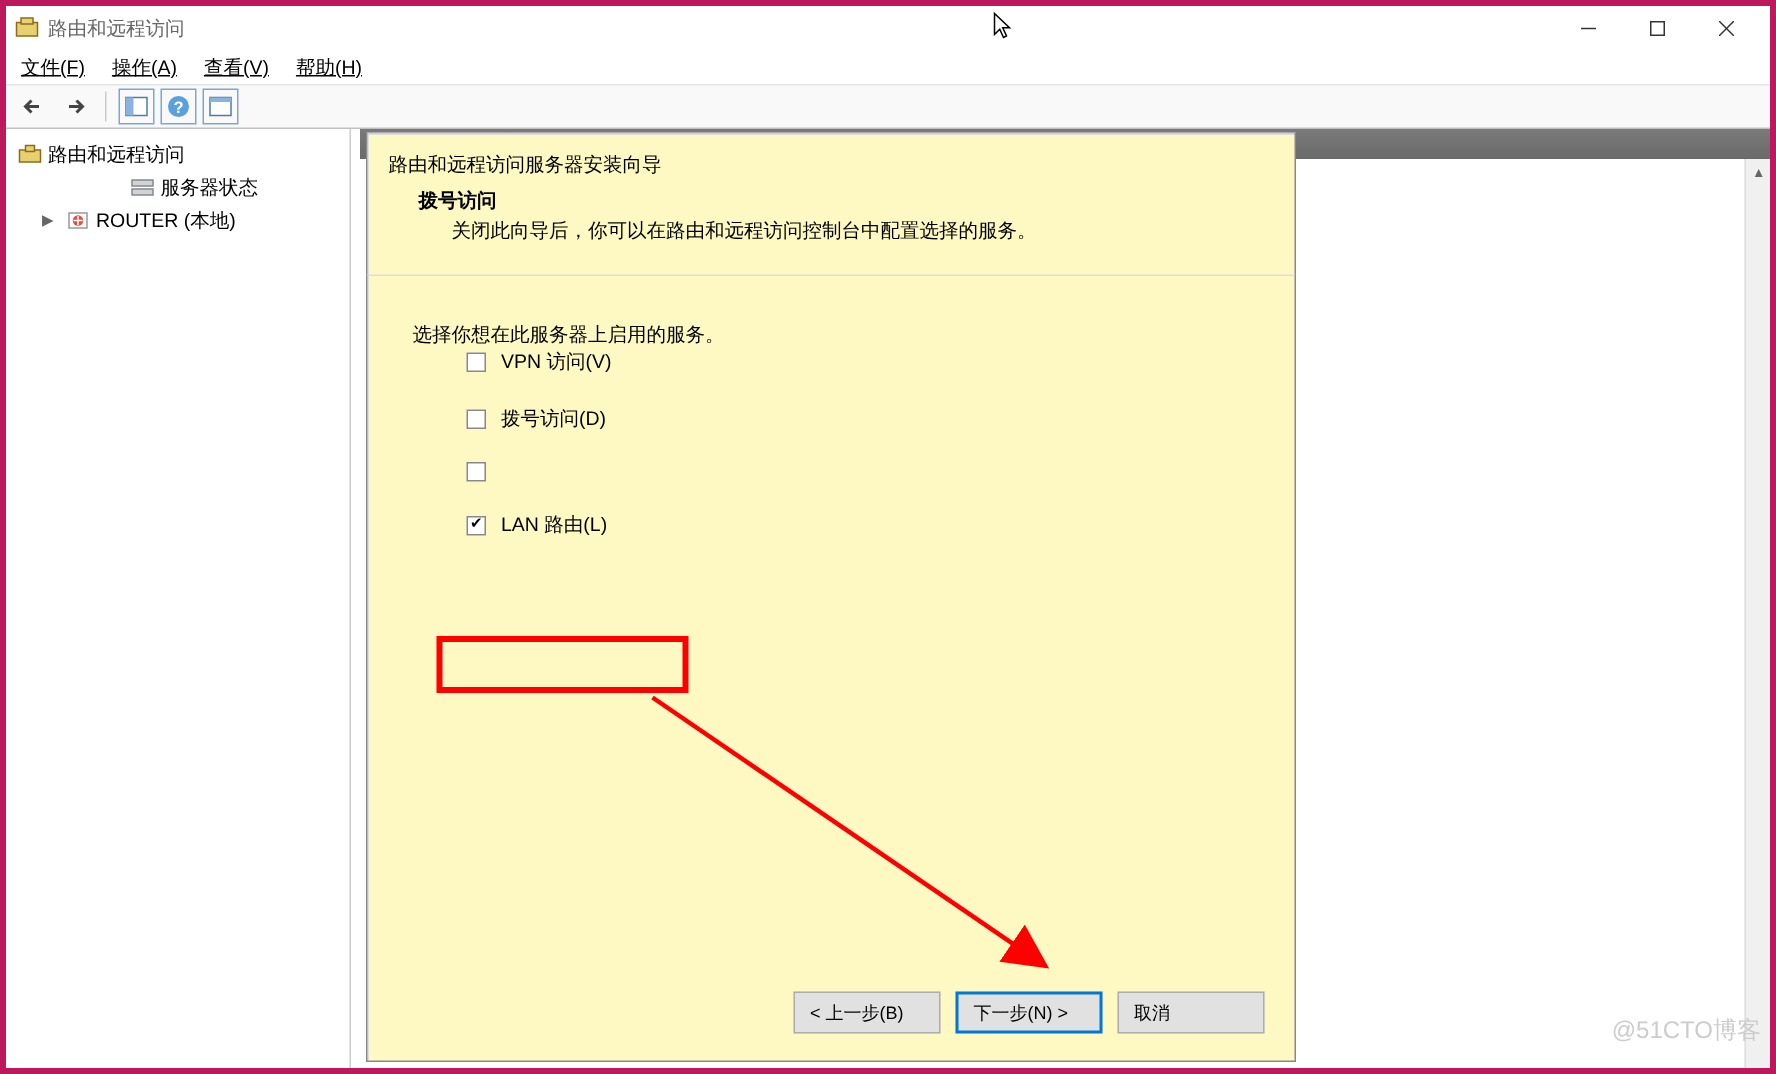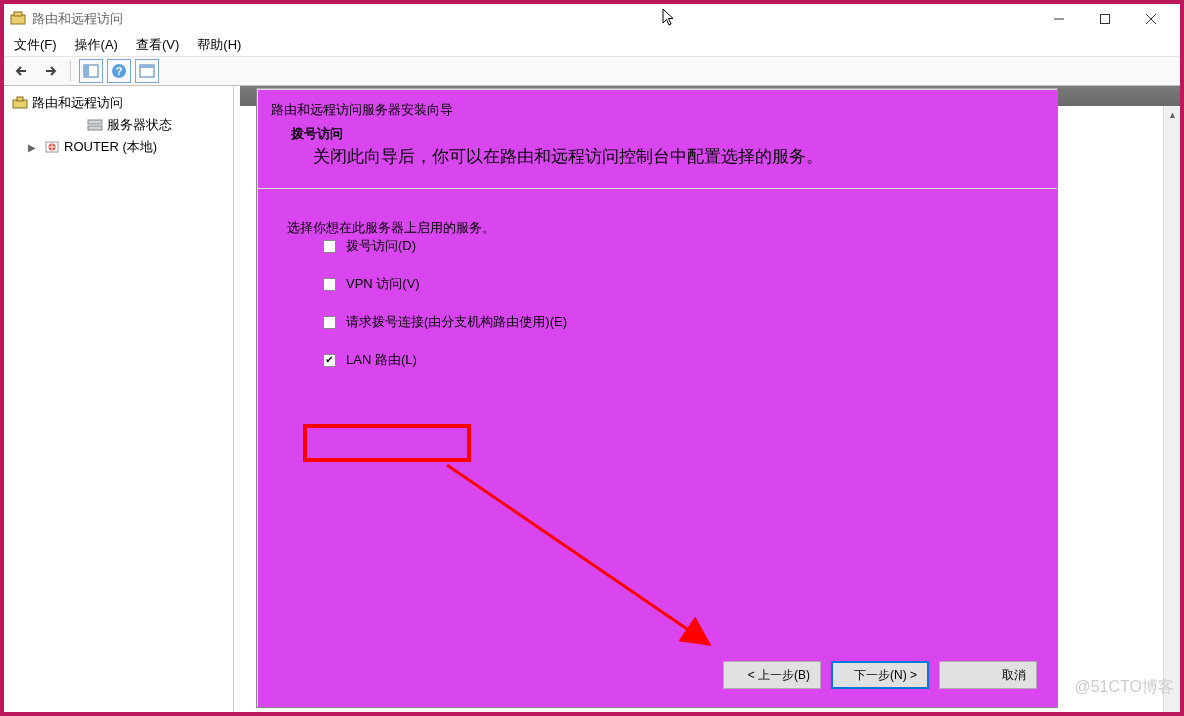--- a/index.html
+++ b/index.html
@@ -4,49 +4,49 @@
 <style>
   * { box-sizing: border-box; font-family: "Microsoft YaHei", "Segoe UI", Tahoma, sans-serif; }
   html, body { margin:0; padding:0; width:1184px; height:716px; background:#fff; overflow:hidden; font-size:13px; color:#000;}
   .window { width:1184px; height:716px; border:4px solid #be185d; position:relative; background:#fff;}
   .titlebar { height:30px; display:flex; align-items:center; padding:0 6px; background:#fff;}
   .titlebar .icon { width:16px; height:16px; margin-right:6px; display:inline-block;}
   .titlebar .title { flex:1; font-size:13px; color:#666;}
   .win-controls { display:flex;}
   .win-btn { width:46px; height:30px; display:flex; align-items:center; justify-content:center; color:#555;}
   .menubar { height:22px; padding:0 10px; display:flex; align-items:center; gap:18px; font-size:13px;}
-  .menubar span { cursor:default;}
+  .menubar span { cursor:default;text-decoration:underline;}
   .toolbar { height:30px; border-top:1px solid #e5e5e5; border-bottom:1px solid #c0c0c0; background:#f9f9f9; display:flex; align-items:center; padding:0 6px; gap:4px;}
   .tb-btn { width:24px; height:24px; display:flex; align-items:center; justify-content:center; background:#f9f9f9; border:1px solid transparent;}
   .tb-sep { width:1px; height:20px; background:#ccc; margin:0 4px;}
   .tb-btn.box { border:1px solid #7aa7d8;}
   .body { display:flex; height:calc(100% - 82px);}
   .tree { width:230px; border-right:1px solid #ccc; padding:6px 4px; background:#fff;}
   .tree-row { display:flex; align-items:center; height:22px; padding-left:4px; gap:4px;}
   .tree-row.l2 { padding-left:22px;justify-content:center;}
   .tree-row.l3 { padding-left:20px;}
   .tree-row .exp { width:12px; display:inline-block; color:#666; font-size:10px;}
   .ico16 { width:16px; height:16px; display:inline-block; flex-shrink:0;}
   .content { flex:1; position:relative; background:#fff;}
   .content-head { height:20px; background:linear-gradient(#7a7a7a,#6a6a6a); margin-left:6px; margin-right:0;}
-  .dialog { position:absolute; left:22px; top:2px; width:802px; height:620px; background:#d946ef; border:1px solid #888; border-top:1px solid #aaa; box-shadow:1px 1px 0 #ddd inset;}
+  .dialog { position:absolute; left:10px; top:2px; width:620px; height:620px; background:#fef9c3; border:1px solid #888; border-top:1px solid #aaa; box-shadow:1px 1px 0 #ddd inset;}
   .dlg-head { padding:12px 14px 10px 14px;}
   .dlg-title { font-size:13px;}
   .dlg-sub { padding:6px 0 0 20px;}
   .dlg-sub b { font-weight:bold;}
-  .dlg-sub-desc { padding-left:22px; font-size:17px; margin-top:2px;}
+  .dlg-sub-desc { padding-left:22px; font-size:13px; margin-top:2px;}
   .dlg-divider { height:1px; background:#ddd; margin-top:10px;}
   .dlg-body { padding:30px 30px 0 30px;}
   .instr { }
   .chk-row { display:flex; align-items:center; margin:0 0 20px 36px; font-size:13px;}
   .chk { width:13px; height:13px; border:1px solid #888; margin-right:10px; display:inline-flex; align-items:center; justify-content:center; font-size:10px; background:#fff;}
   .chk.checked::after { content:"✔"; color:#000; font-size:10px; line-height:1;}
   .highlight-box { position:absolute; border:4px solid #ff0000; pointer-events:none;}
   .dlg-buttons { position:absolute; bottom:18px; right:20px; display:flex; gap:10px;}
-  .btn { min-width:98px; height:28px; border:1px solid #adadad; background:#e1e1e1; font-size:12px; display:flex; align-items:center; justify-content:flex-end; padding:12px 10px;}
+  .btn { min-width:98px; height:28px; border:1px solid #adadad; background:#e1e1e1; font-size:12px; display:flex; align-items:center; justify-content:flex-start; padding:12px 10px;}
   .btn.primary { border:2px solid #0078d7; background:#e1e1e1;}
   .arrow-svg { position:absolute; pointer-events:none;}
   .scrollbar-v { position:absolute; right:0; top:20px; bottom:0; width:17px; background:#f0f0f0; border-left:1px solid #ddd;}
   .sb-btn { width:17px; height:17px; display:flex; align-items:center; justify-content:center; color:#666; font-size:9px;}
   .watermark { position:absolute; right:6px; bottom:14px; font-size:16px; color:#ccc;}
   .cursor-ptr { position:absolute; left:658px; top:4px; pointer-events:none;}
 </style>
 </head>
 <body>
 
@@ -164,29 +164,28 @@
             <div class="dlg-sub-desc">关闭此向导后，你可以在路由和远程访问控制台中配置选择的服务。</div>
           </div>
         </div>
         <div class="dlg-divider"></div>
 
         <div class="dlg-body">
           <div class="instr">选择你想在此服务器上启用的服务。</div>
 
           <div class="chk-row">
             <span class="chk"></span>
+            <span>VPN 访问(V)</span>
+          </div>
+          <div class="chk-row">
+            <span class="chk"></span>
             <span>拨号访问(D)</span>
           </div>
           <div class="chk-row">
             <span class="chk"></span>
-            <span>VPN 访问(V)</span>
-          </div>
-          <div class="chk-row">
-            <span class="chk"></span>
-            <span>请求拨号连接(由分支机构路由使用)(E)</span>
           </div>
           <div class="chk-row">
             <span class="chk checked"></span>
             <span>LAN 路由(L)</span>
           </div>
         </div>
 
         <div class="highlight-box" style="left:46px; top:335px; width:168px; height:38px;"></div>
 
         <svg class="arrow-svg" style="left:0; top:0;" width="672" height="620">

